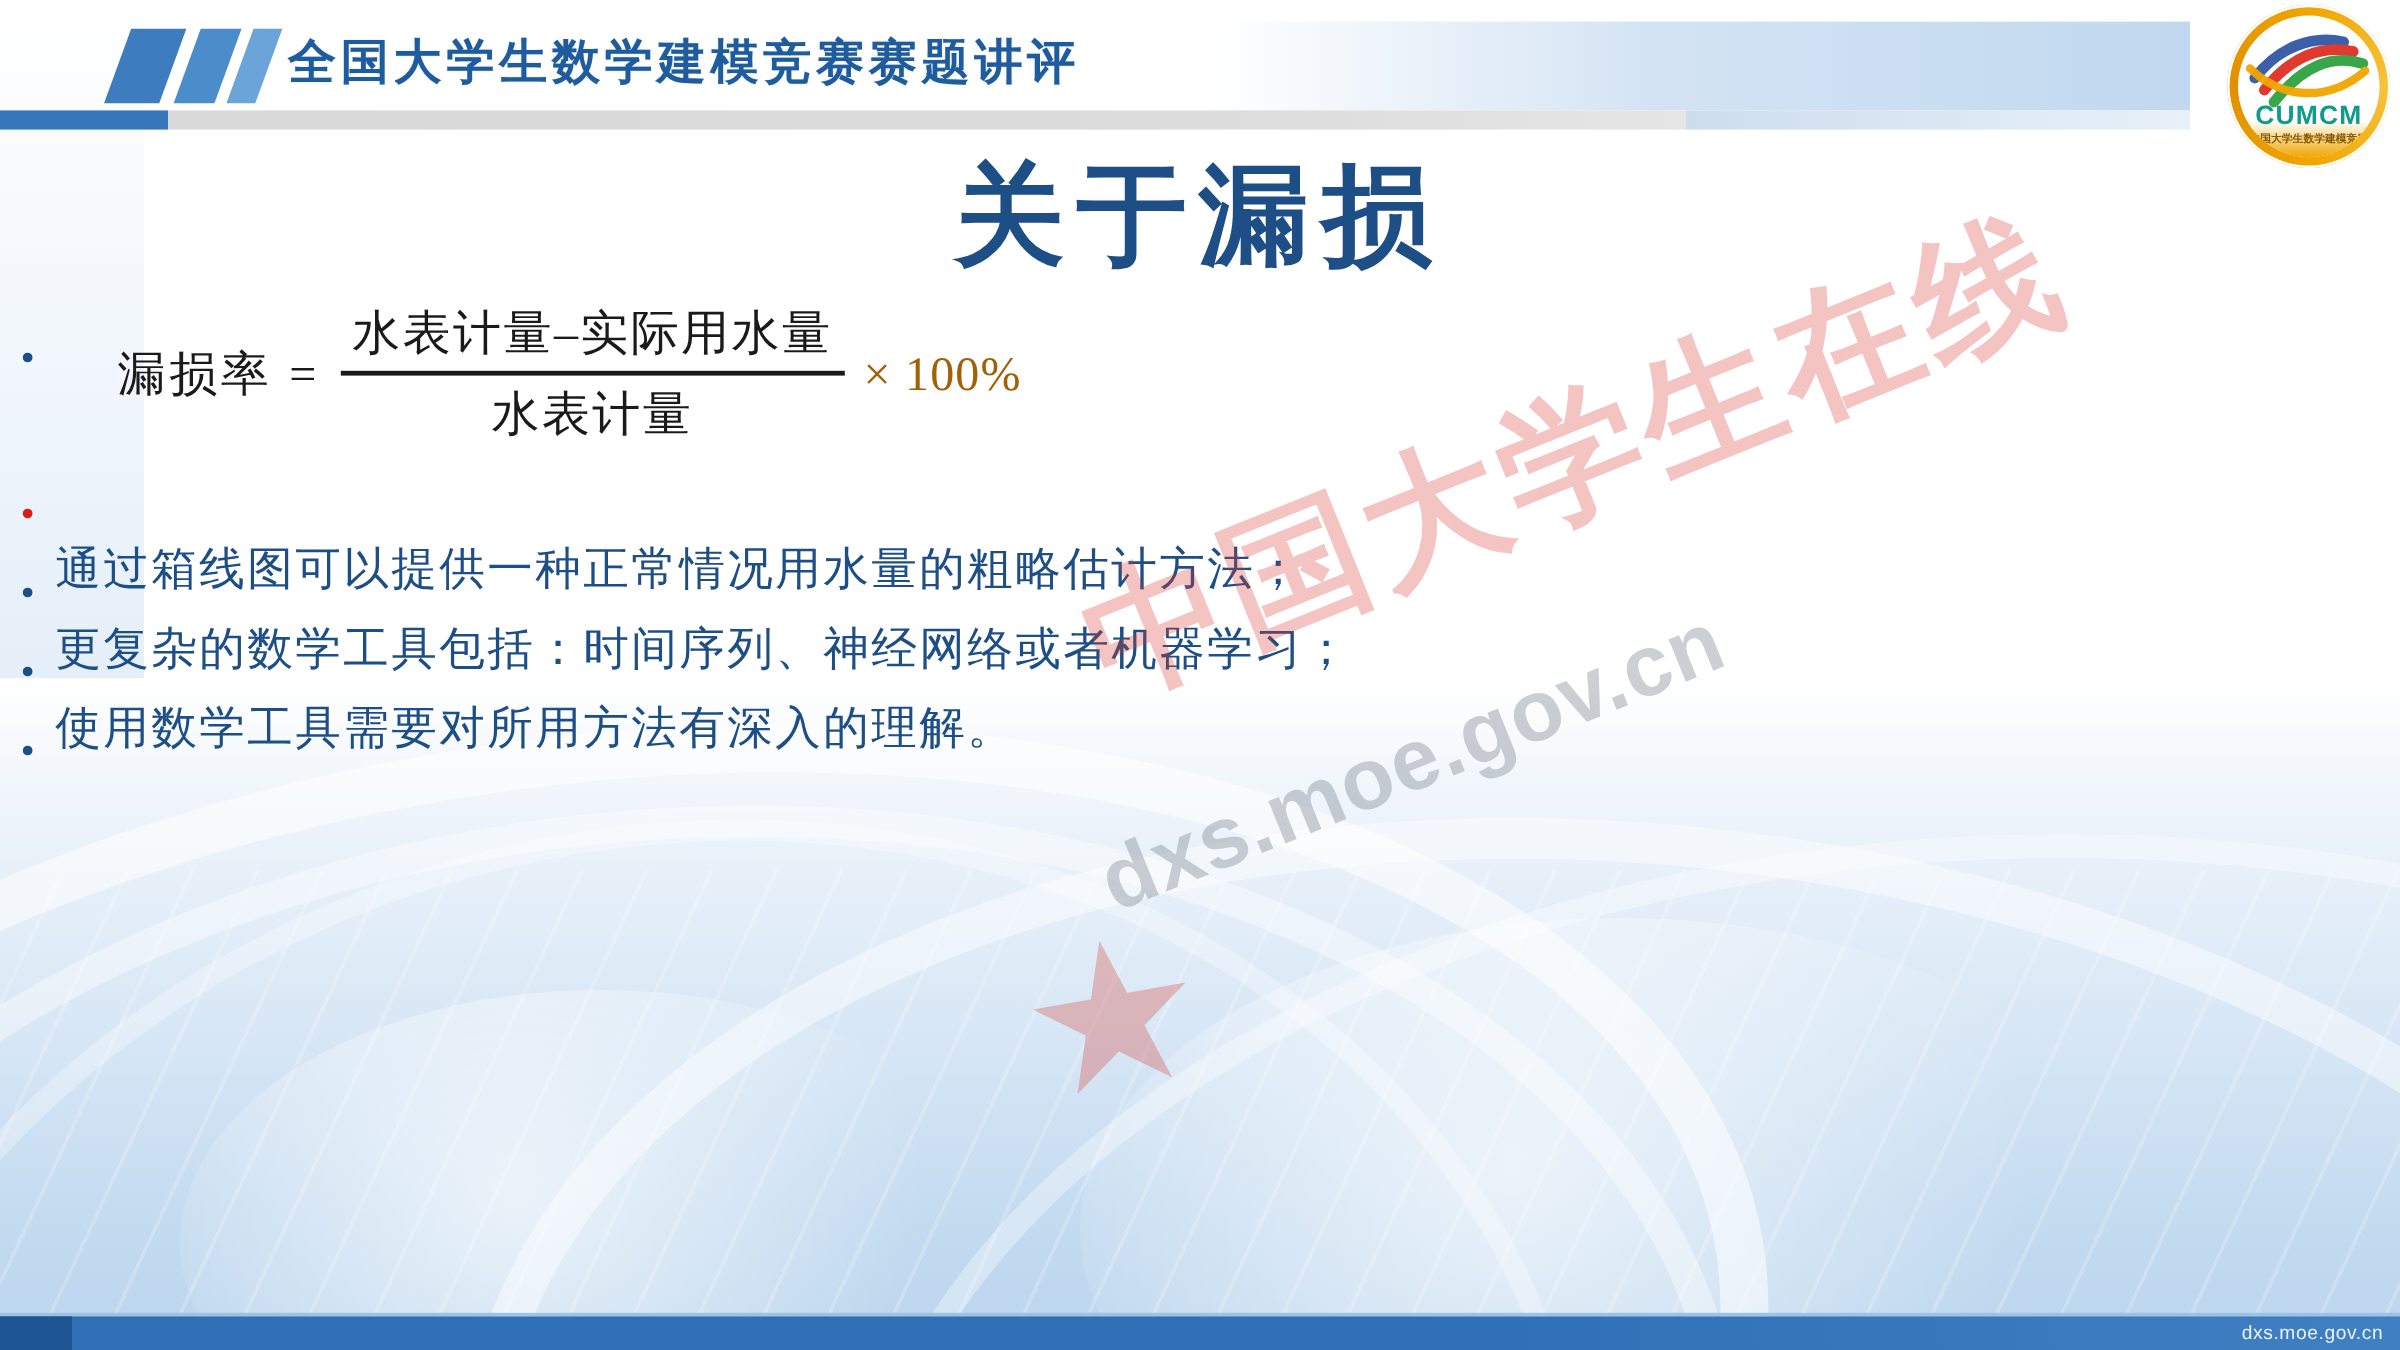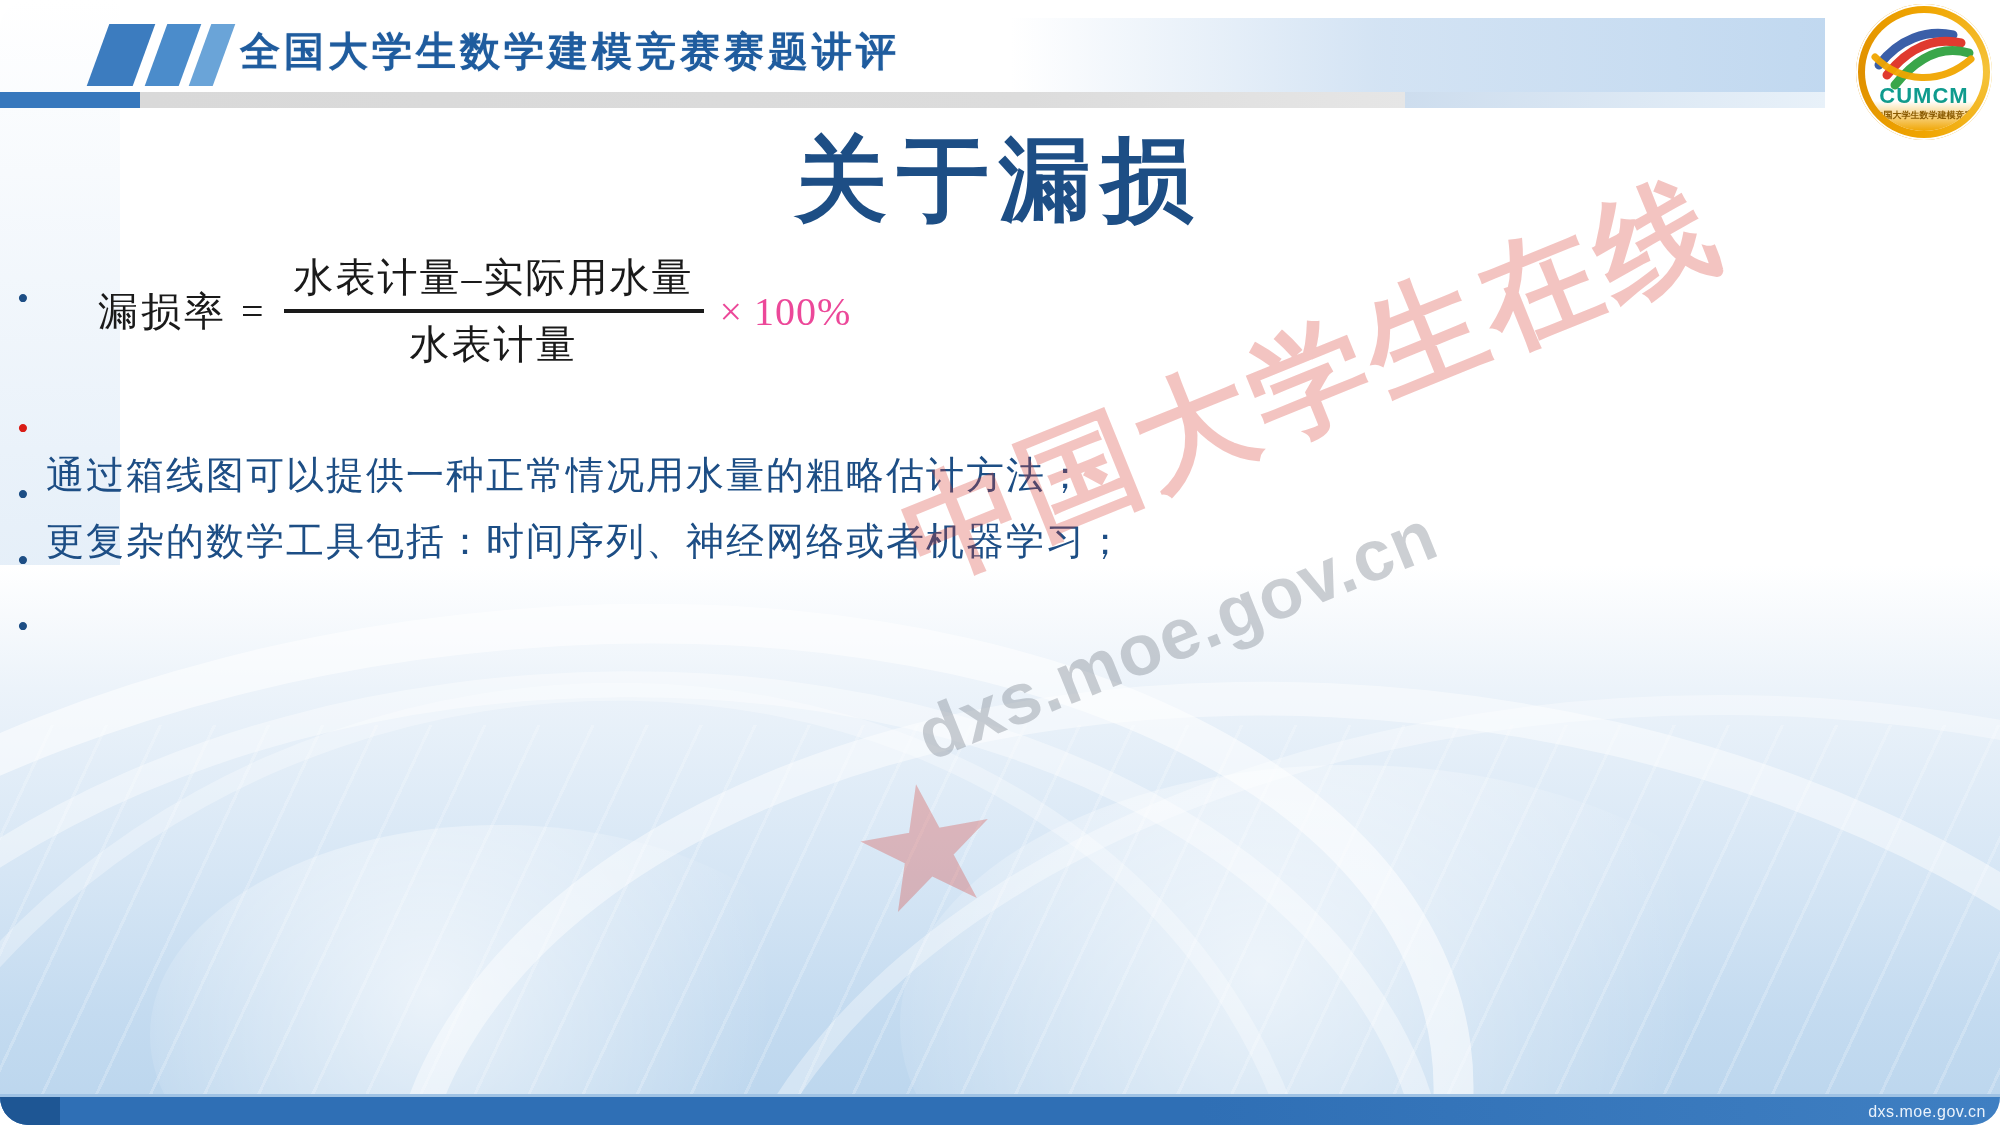--- a/index.html
+++ b/index.html
@@ -2,21 +2,21 @@
 <html><head>
 <meta charset="utf-8">
 <style>
   html,body{margin:0;padding:0;}
   body{
     width:2000px;height:1125px;overflow:hidden;
     font-family:"Liberation Serif",serif;
     background:#ffffff;
     position:relative;
   }
-  #slide{position:absolute;inset:0;overflow:hidden;background:#fff;border-radius:28px;}
+  #slide{position:absolute;inset:0;overflow:hidden;background:#fff;}
 
   
   .bg-bottom{
     position:absolute;left:0;right:0;bottom:0;height:560px;
     background:linear-gradient(to bottom,
        rgba(255,255,255,1) 0%,
        rgba(236,243,250,1) 22%,
        rgba(214,230,245,1) 55%,
        rgba(196,219,240,1) 80%,
        rgba(186,213,237,1) 100%);
@@ -162,21 +162,21 @@
   .f-eq{font-size:40px;color:#1a1a1a;margin:0 14px;}
   .frac{display:inline-flex;flex-direction:column;align-items:center;margin:0 6px;}
   .frac .num,.frac .den{
     font-family:"Liberation Serif",serif;
     font-size:40px;color:#1a1a1a;letter-spacing:2px;white-space:nowrap;
     padding:0 10px;
   }
   .frac .bar{height:4px;background:#1a1a1a;width:100%;margin:4px 0;}
   .f-tail{
     font-family:"Liberation Serif",serif;
-    font-size:40px;color:#ec4899;letter-spacing:1px;white-space:nowrap;margin-left:10px;
+    font-size:40px;color:#a16207;letter-spacing:1px;white-space:nowrap;margin-left:10px;
   }
 
   
   .wm{position:absolute;pointer-events:none;white-space:nowrap;font-weight:bold;}
   .wm-cn{
     left:880px;top:470px;
     font-family:"Liberation Sans",sans-serif;
     font-size:118px;letter-spacing:6px;
     color:rgba(214,60,50,.30);
     transform:rotate(-22deg);
@@ -290,20 +290,23 @@
 
     <div class="row">
       <div class="bullet">•</div>
       <div class="rowtext">
         <span>更复杂的数学工具包括：时间序列、神经网络或者机器学习；</span>
       </div>
     </div>
 
     <div class="row">
       <div class="bullet">•</div>
+      <div class="rowtext">
+        <span>使用数学工具需要对所用方法有深入的理解。</span>
+      </div>
     </div>
 
   </div>
 
   <div class="wm wm-star">★</div>
   <div class="wm wm-cn">中国大学生在线</div>
   <div class="wm wm-url">dxs.moe.gov.cn</div>
 
   <div class="footer-top-line"></div>
   <div class="footer">

